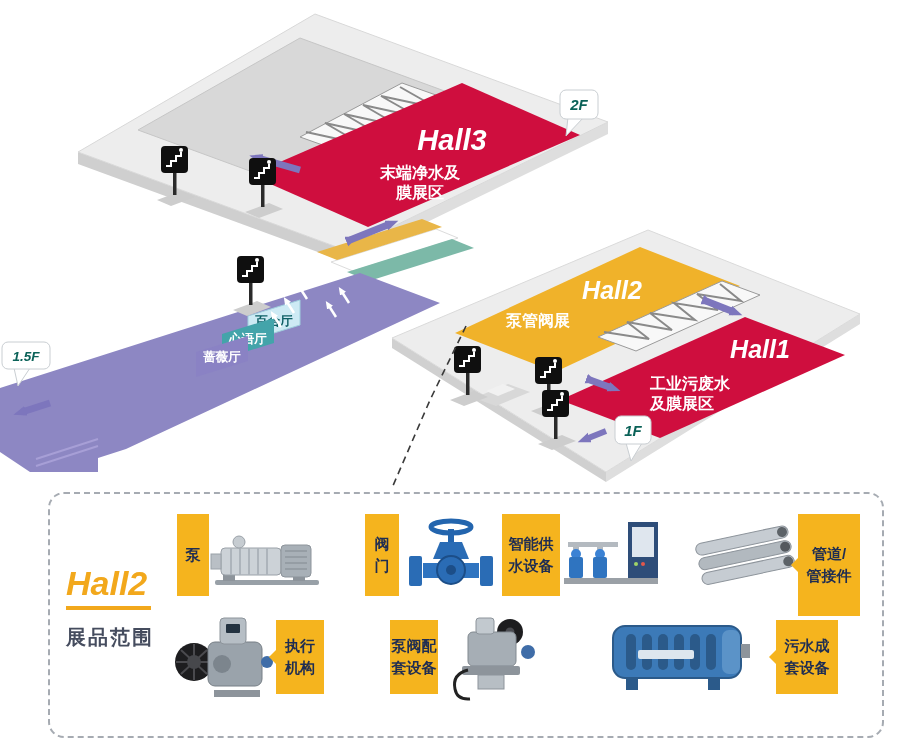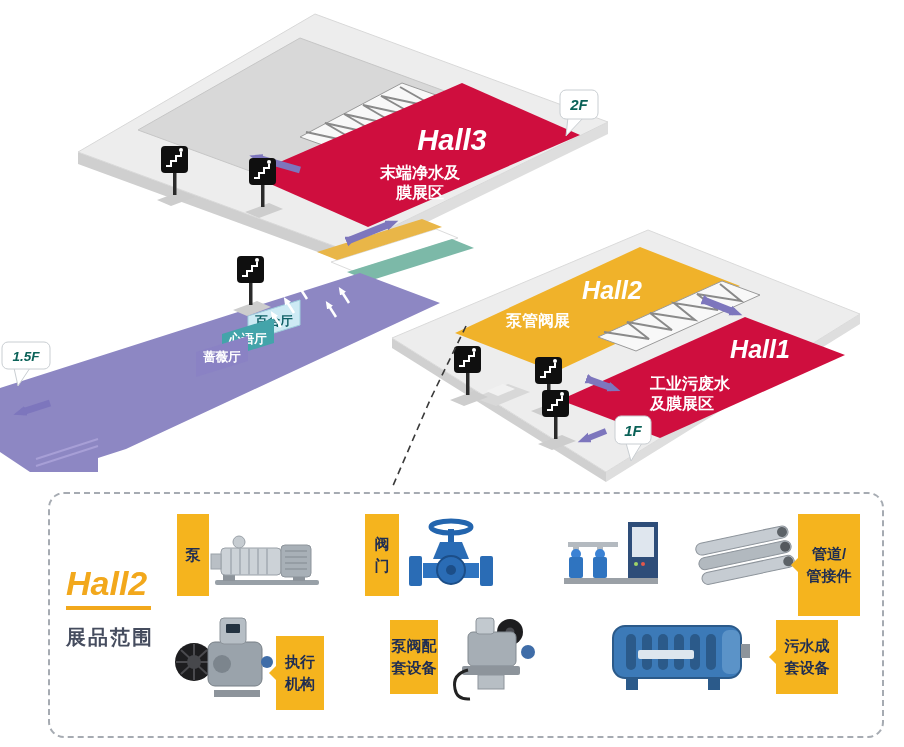--- a/index.html
+++ b/index.html
@@ -217,20 +217,25 @@
       <rect x="49" y="15" width="6" height="13" fill="#2365ae"></rect>
       <path d="M41 28h22l7 17H34z" fill="#2a6cb5"></path>
       <rect x="24" y="49" width="56" height="15" fill="#2f74c0"></rect>
       <rect x="10" y="42" width="13" height="30" rx="2" fill="#2a6cb5"></rect>
       <rect x="81" y="42" width="13" height="30" rx="2" fill="#2a6cb5"></rect>
       <circle cx="52" cy="56" r="14" fill="#2a6cb5" stroke="#1c4e88" stroke-width="2"></circle>
       <circle cx="52" cy="56" r="5" fill="#1c4e88"></circle>
     </svg>
   </div>
 
+  <div class="tag" style="left:452px;top:20px;width:58px;height:82px">
+    <span>智能供</span>
+    <span>水设备</span>
+    <i class="tri tri-r"></i>
+  </div>
   <div class="pic" style="left:510px;top:20px;width:102px;height:82px">
     <svg width="102" height="82" viewBox="0 0 102 82">
       <rect x="4" y="64" width="94" height="6" fill="#9aa0a6"></rect>
       <rect x="68" y="8" width="30" height="56" fill="#2e4d79"></rect>
       <rect x="72" y="13" width="22" height="30" fill="#dfe6ee"></rect>
       <circle cx="76" cy="50" r="2" fill="#9fd468"></circle>
           <circle cx="83" cy="50" r="2" fill="#e2574c"></circle>
       <rect x="8" y="28" width="50" height="5" fill="#b4bac0"></rect>
       <rect x="13" y="33" width="6" height="10" fill="#b4bac0"></rect>
           <rect x="37" y="33" width="6" height="10" fill="#b4bac0"></rect>
@@ -265,21 +270,21 @@
       <circle cx="24" cy="56" r="19" fill="#1d1d1f"></circle>
       <path d="M24 38v36M6 56h36M11 44l26 24M37 44L11 68" stroke="#4a4a4e" stroke-width="2"></path>
       <circle cx="24" cy="56" r="7" fill="#47484c"></circle>
       <rect x="38" y="36" width="54" height="44" rx="7" fill="#9aa3ab" stroke="#777f86"></rect>
       <circle cx="52" cy="58" r="9" fill="#7c858d"></circle>
       <rect x="50" y="12" width="26" height="26" rx="4" fill="#b6bec5" stroke="#8d949b"></rect>
       <rect x="56" y="18" width="14" height="9" rx="1" fill="#233240"></rect>
       <circle cx="97" cy="56" r="6" fill="#3f6da8"></circle>
     </svg>
   </div>
-  <div class="tag" style="left:226px;top:142px;width:48px;height:74px">
+  <div class="tag" style="left:226px;top:126px;width:48px;height:74px">
     <span>执行</span>
     <span>机构</span>
     <i class="tri tri-l"></i>
   </div>
 
   <div class="tag" style="left:340px;top:126px;width:48px;height:74px">
     <span>泵阀配</span>
     <span>套设备</span>
     <i class="tri tri-r"></i>
   </div>

